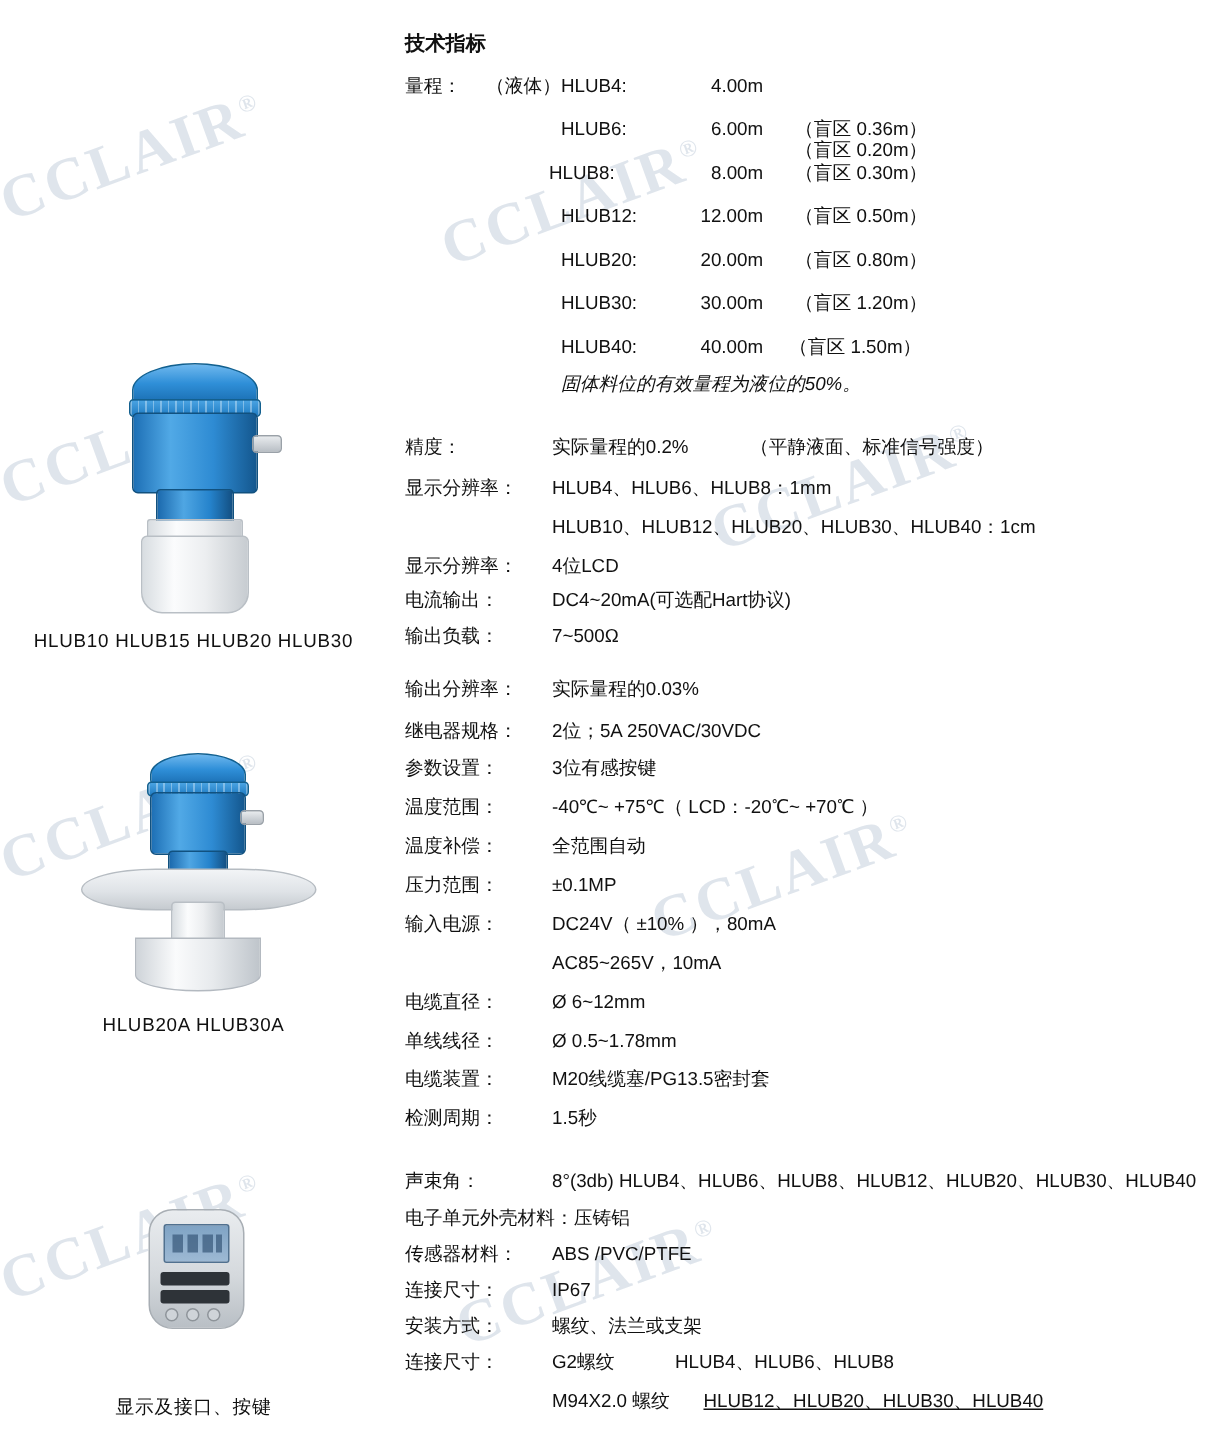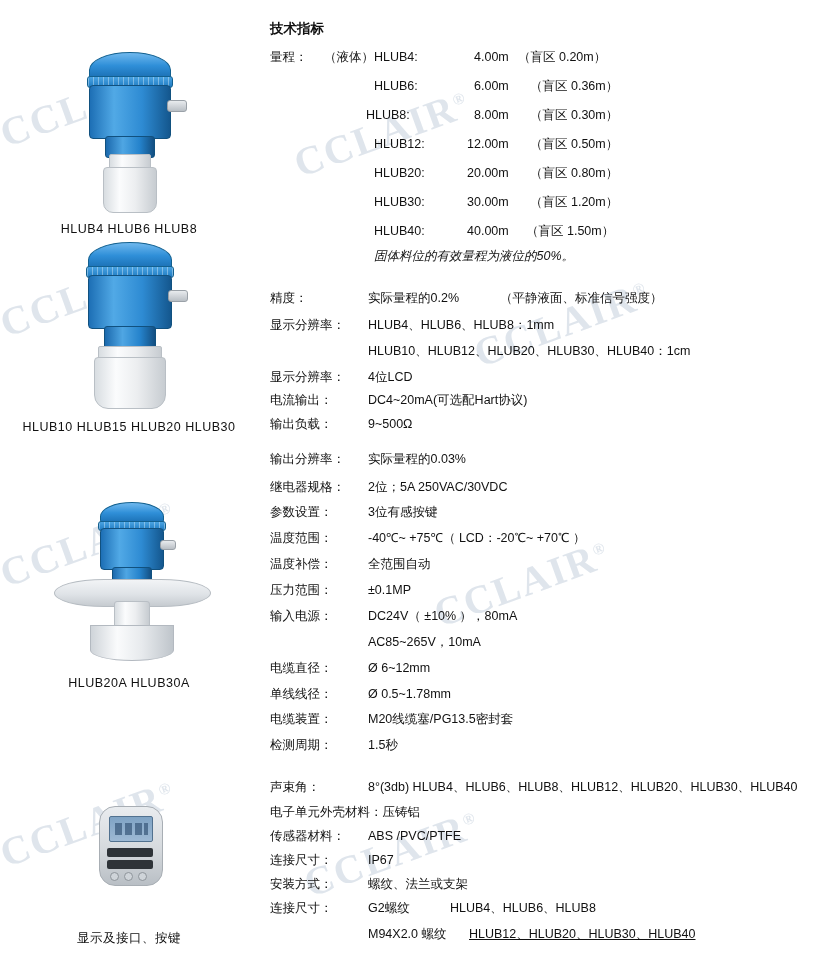--- a/index.html
+++ b/index.html
@@ -173,34 +173,20 @@
   <div class="wm" style="left:-4px; top:270px;"><span>CCLAIR</span><span class="tm">®</span></div>
   <div class="wm" style="left:-4px; top:520px;"><span>CCLAIR</span><span class="tm">®</span></div>
   <div class="wm" style="left:-4px; top:800px;"><span>CCLAIR</span><span class="tm">®</span></div>
   <div class="wm" style="left:290px; top:110px;"><span>CCLAIR</span><span class="tm">®</span></div>
   <div class="wm" style="left:470px; top:300px;"><span>CCLAIR</span><span class="tm">®</span></div>
   <div class="wm" style="left:430px; top:560px;"><span>CCLAIR</span><span class="tm">®</span></div>
   <div class="wm" style="left:300px; top:830px;"><span>CCLAIR</span><span class="tm">®</span></div>
 
   <div class="left-col">
 
-    <div class="fig" style="top:48px;">
-      <div class="fig-art" style="height:170px;">
-        <div class="dev" style="width:140px;height:170px;">
-          <div class="cap-top" style="left:30px; top:4px; width:80px; height:28px;"></div>
-          <div class="ribs" style="left:28px; top:28px; width:84px; height:10px;"></div>
-          <div class="body-blue" style="left:30px; top:37px; width:80px; height:52px;"></div>
-          <div class="side-lug" style="left:108px; top:52px; width:18px; height:10px; border-radius:3px;"></div>
-          <div class="neck-blue" style="left:46px; top:88px; width:48px; height:20px;"></div>
-          <div class="white-part" style="left:50px; top:106px; width:40px; height:14px; border-radius:2px;"></div>
-          <div class="white-part" style="left:44px; top:119px; width:52px; height:44px; border-radius:4px 4px 10px 10px;"></div>
-        </div>
-      </div>
-      <div class="fig-caption">HLUB4  HLUB6  HLUB8</div>
-    </div>
 
     <div class="fig" style="top:240px;">
       <div class="fig-art" style="height:176px;">
         <div class="dev" style="width:150px;height:176px;">
           <div class="cap-top" style="left:34px; top:2px; width:82px; height:28px;"></div>
           <div class="ribs" style="left:32px; top:26px; width:86px; height:10px;"></div>
           <div class="body-blue" style="left:34px; top:35px; width:82px; height:52px;"></div>
           <div class="side-lug" style="left:114px; top:50px; width:18px; height:10px; border-radius:3px;"></div>
           <div class="neck-blue" style="left:50px; top:86px; width:50px; height:22px;"></div>
           <div class="white-part" style="left:44px; top:106px; width:62px; height:12px; border-radius:2px;"></div>
@@ -250,21 +236,21 @@
 
   <div class="right-col">
 
     <div class="spec-title">技术指标</div>
 
     <div class="row" style="top:50px; left:0;">
       <span class="lbl">量程：</span>
       <span style="position:absolute; left:62px;">（液体）</span>
       <span style="position:absolute; left:112px;">HLUB4:</span>
       <span style="position:absolute; left:212px;">4.00m</span>
-      <span style="position:absolute; left:256px;">（盲区 0.20m）</span>
+      <span style="position:absolute; left:268px;margin-top:43px;">（盲区 0.20m）</span>
     </div>
     <div class="row" style="top:79px; left:0;">
       <span style="position:absolute; left:112px;">HLUB6:</span>
       <span style="position:absolute; left:212px;">6.00m</span>
       <span style="position:absolute; left:268px;">（盲区 0.36m）</span>
     </div>
     <div class="row" style="top:108px; left:0;">
       <span style="position:absolute; left:104px;">HLUB8:</span>
       <span style="position:absolute; left:212px;text-align:center;">8.00m</span>
       <span style="position:absolute; left:268px;">（盲区 0.30m）</span>
@@ -308,21 +294,21 @@
     <div class="row" style="top:370px; left:0;">
       <span class="lbl">显示分辨率：</span>
       <span class="val">4位LCD</span>
     </div>
     <div class="row" style="top:393px; left:0;">
       <span class="lbl">电流输出：</span>
       <span class="val">DC4~20mA(可选配Hart协议)</span>
     </div>
     <div class="row" style="top:417px; left:0;">
       <span class="lbl">输出负载：</span>
-      <span class="val">9~500Ω</span>
+      <span class="val">7~500Ω</span>
     </div>
 
     <div class="row" style="top:452px; left:0;">
       <span class="lbl">输出分辨率：</span>
       <span class="val">实际量程的0.03%</span>
     </div>
     <div class="row" style="top:480px; left:0;">
       <span class="lbl">继电器规格：</span>
       <span class="val">2位；5A 250VAC/30VDC</span>
     </div>

